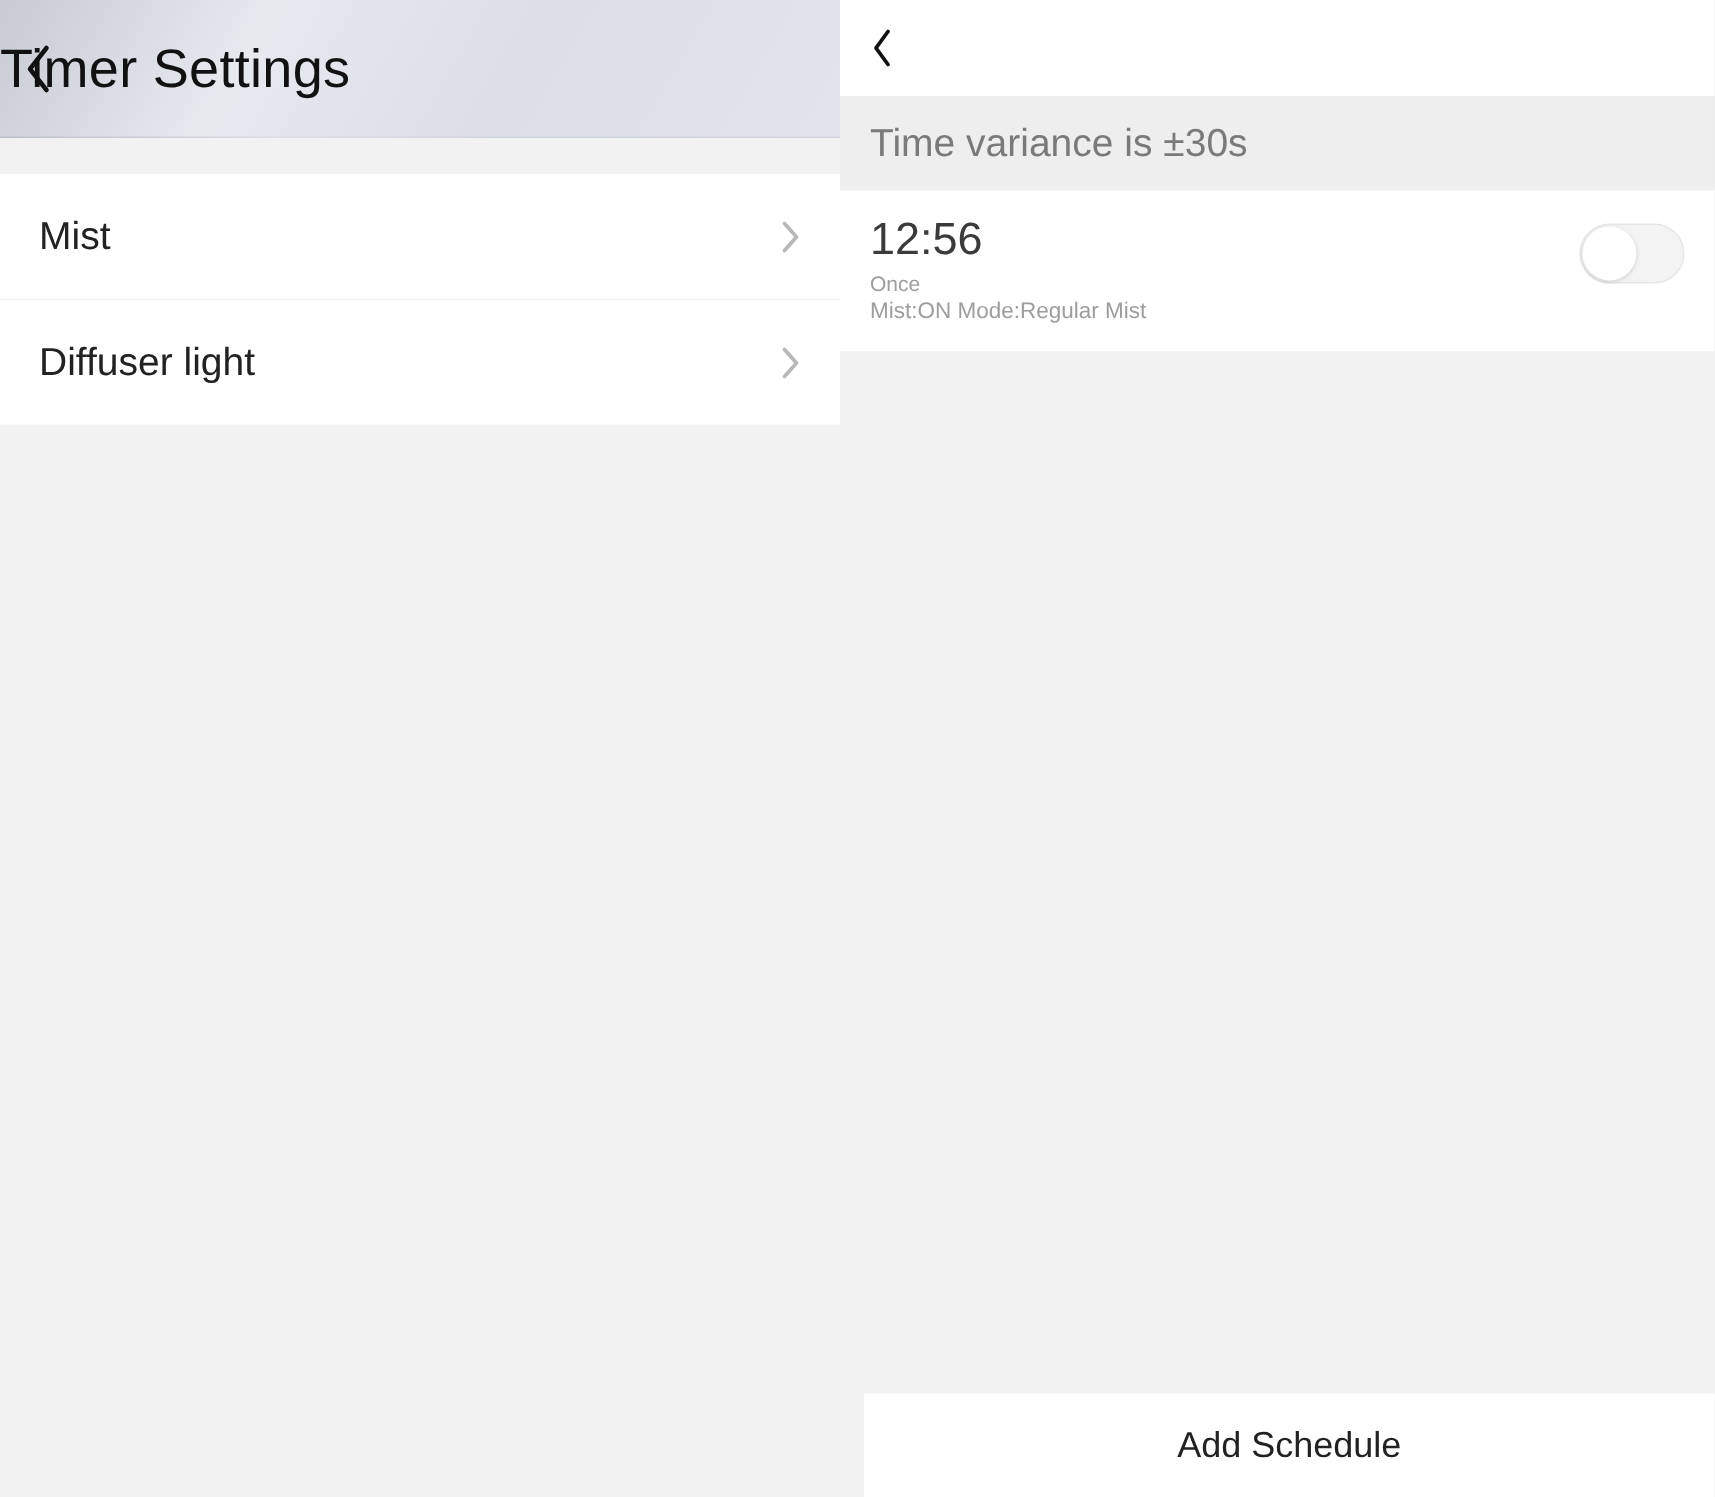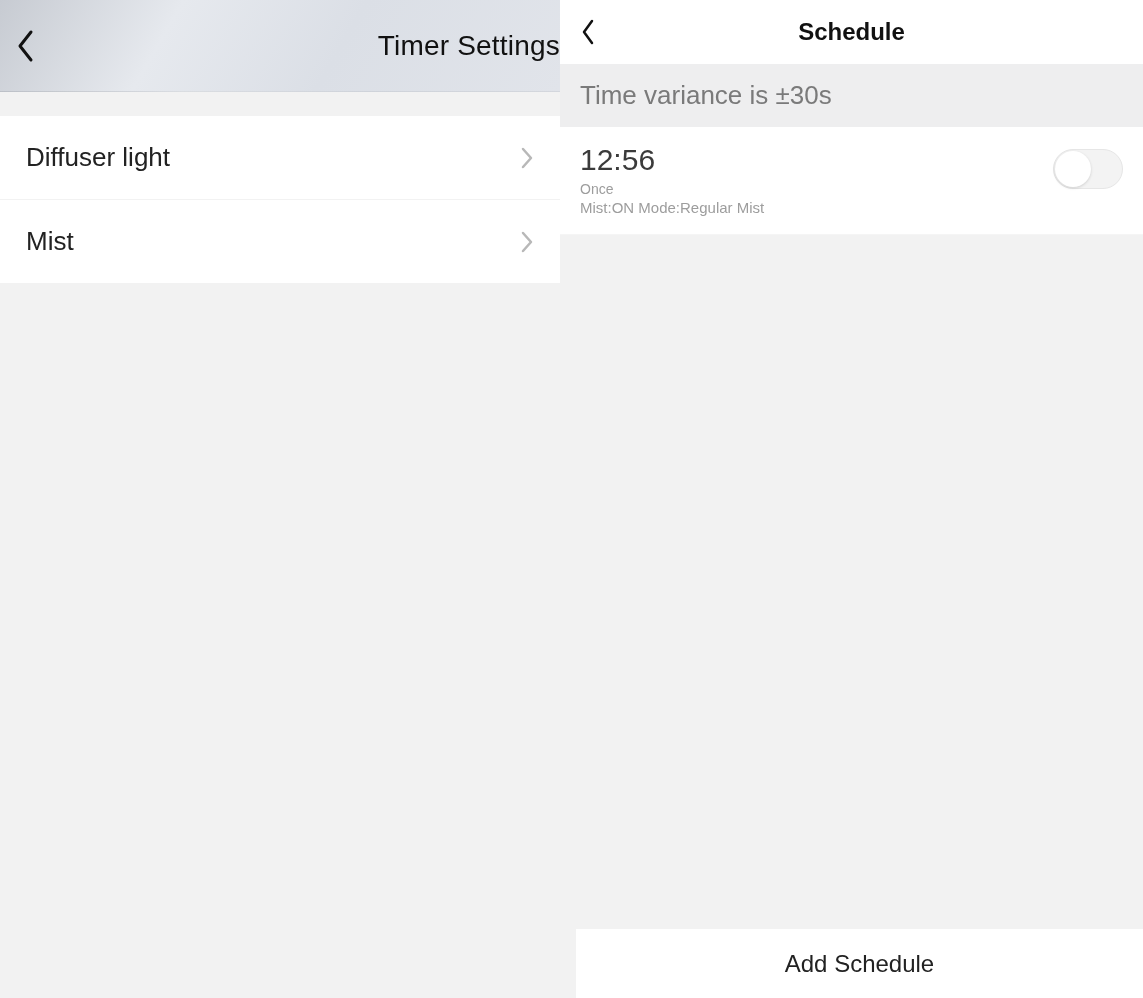--- a/index.html
+++ b/index.html
@@ -41,22 +41,22 @@
     .back-btn-left {
       position: absolute;
       left: 16px;
       top: 50%;
       transform: translateY(-50%);
       cursor: pointer;
       color: #111;
     }
     .left-title {
       width: 100%;
-      text-align: right;
-      font-size: 28px;
+      text-align: left;
+      font-size: 36px;
       font-weight: 400;
       color: #111;
       letter-spacing: 0.2px;
     }
     .left-gap {
       height: 24px;
       background: #f2f2f2;
     }
     .list-item {
       background: #fff;
@@ -181,45 +181,44 @@
   <div class="left-header">
     <div class="back-btn-left">
       <svg width="20" height="34" viewBox="0 0 20 34" fill="none">
         <path d="M15 3 L4 17 L15 31" stroke="#111" stroke-width="3" stroke-linecap="round" stroke-linejoin="round"></path>
       </svg>
     </div>
     <div class="left-title">Timer Settings</div>
   </div>
   <div class="left-gap"></div>
   <div class="list-item">
-    <span class="list-item-label">Diffuser light</span>
+    <span class="list-item-label">Mist</span>
     <span class="chevron">
       <svg width="14" height="24" viewBox="0 0 14 24" fill="none">
         <path d="M3 3 L11 12 L3 21" stroke="#b8b8b8" stroke-width="2.5" stroke-linecap="round" stroke-linejoin="round"></path>
       </svg>
     </span>
   </div>
   <div class="list-item">
-    <span class="list-item-label">Mist</span>
+    <span class="list-item-label">Diffuser light</span>
     <span class="chevron">
       <svg width="14" height="24" viewBox="0 0 14 24" fill="none">
         <path d="M3 3 L11 12 L3 21" stroke="#b8b8b8" stroke-width="2.5" stroke-linecap="round" stroke-linejoin="round"></path>
       </svg>
     </span>
   </div>
 </div>
 
 <div class="screen screen-right">
   <div class="right-header">
     <div class="back-btn-right">
       <svg width="16" height="28" viewBox="0 0 16 28" fill="none">
         <path d="M12 3 L4 14 L12 25" stroke="#111" stroke-width="2.5" stroke-linecap="round" stroke-linejoin="round"></path>
       </svg>
     </div>
-    <div class="right-title">Schedule</div>
   </div>
 
   <div class="variance-bar">Time variance is  ±30s</div>
 
   <div class="schedule-item">
     <div class="schedule-info">
       <div class="schedule-time">12:56</div>
       <div class="schedule-repeat">Once</div>
       <div class="schedule-detail">Mist:ON Mode:Regular Mist</div>
     </div>

